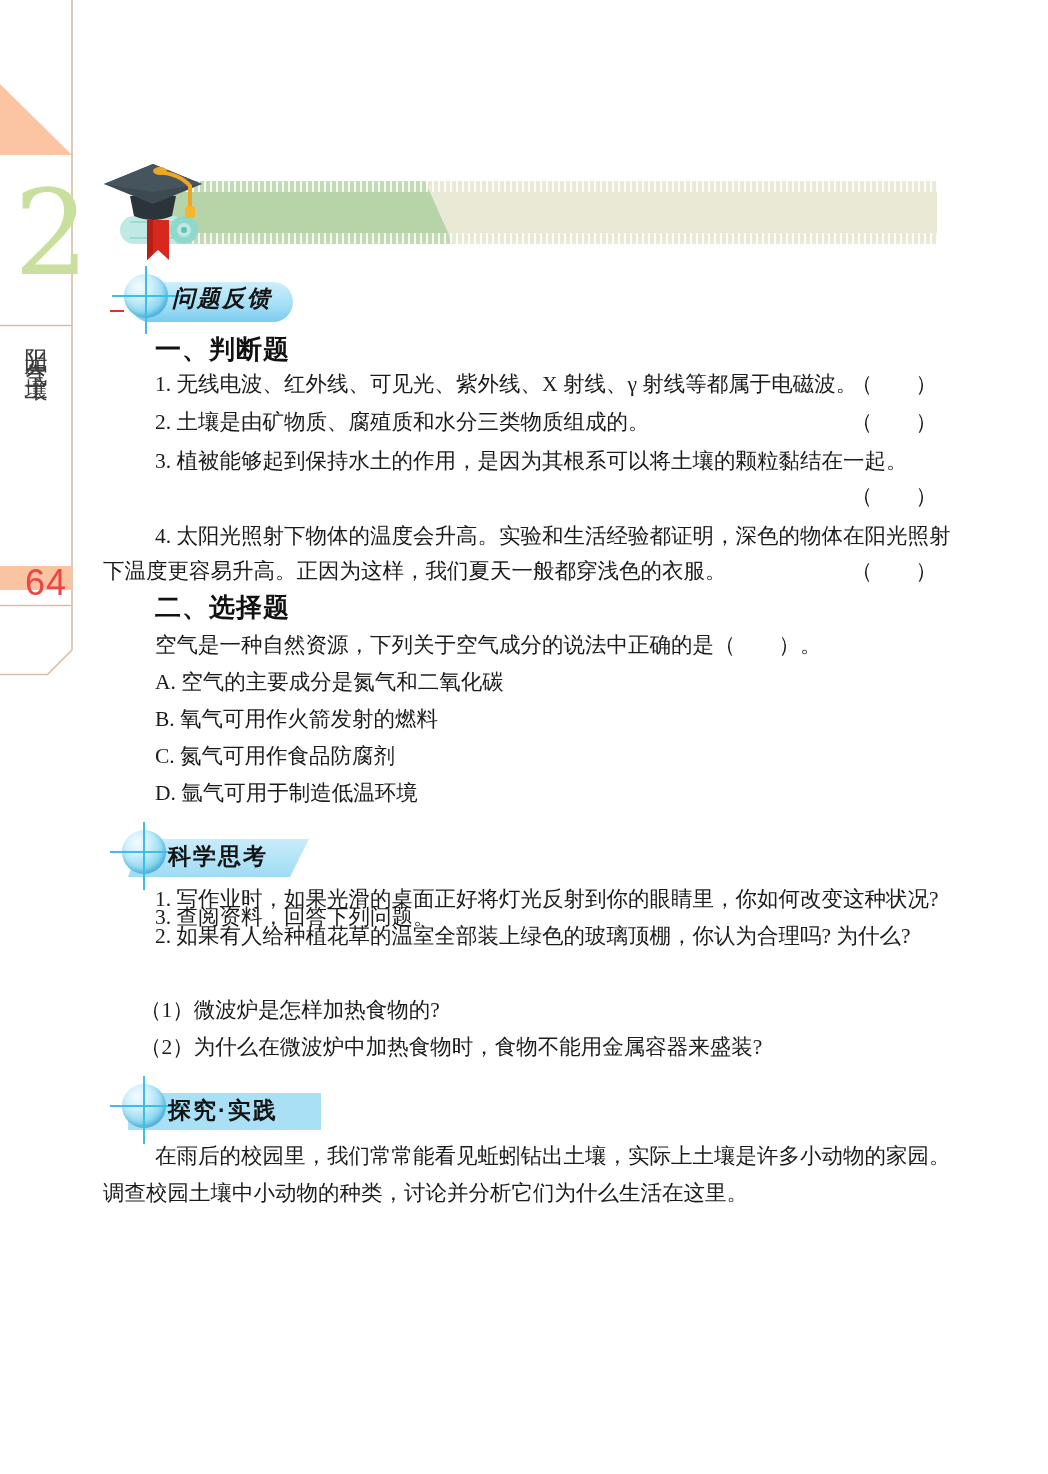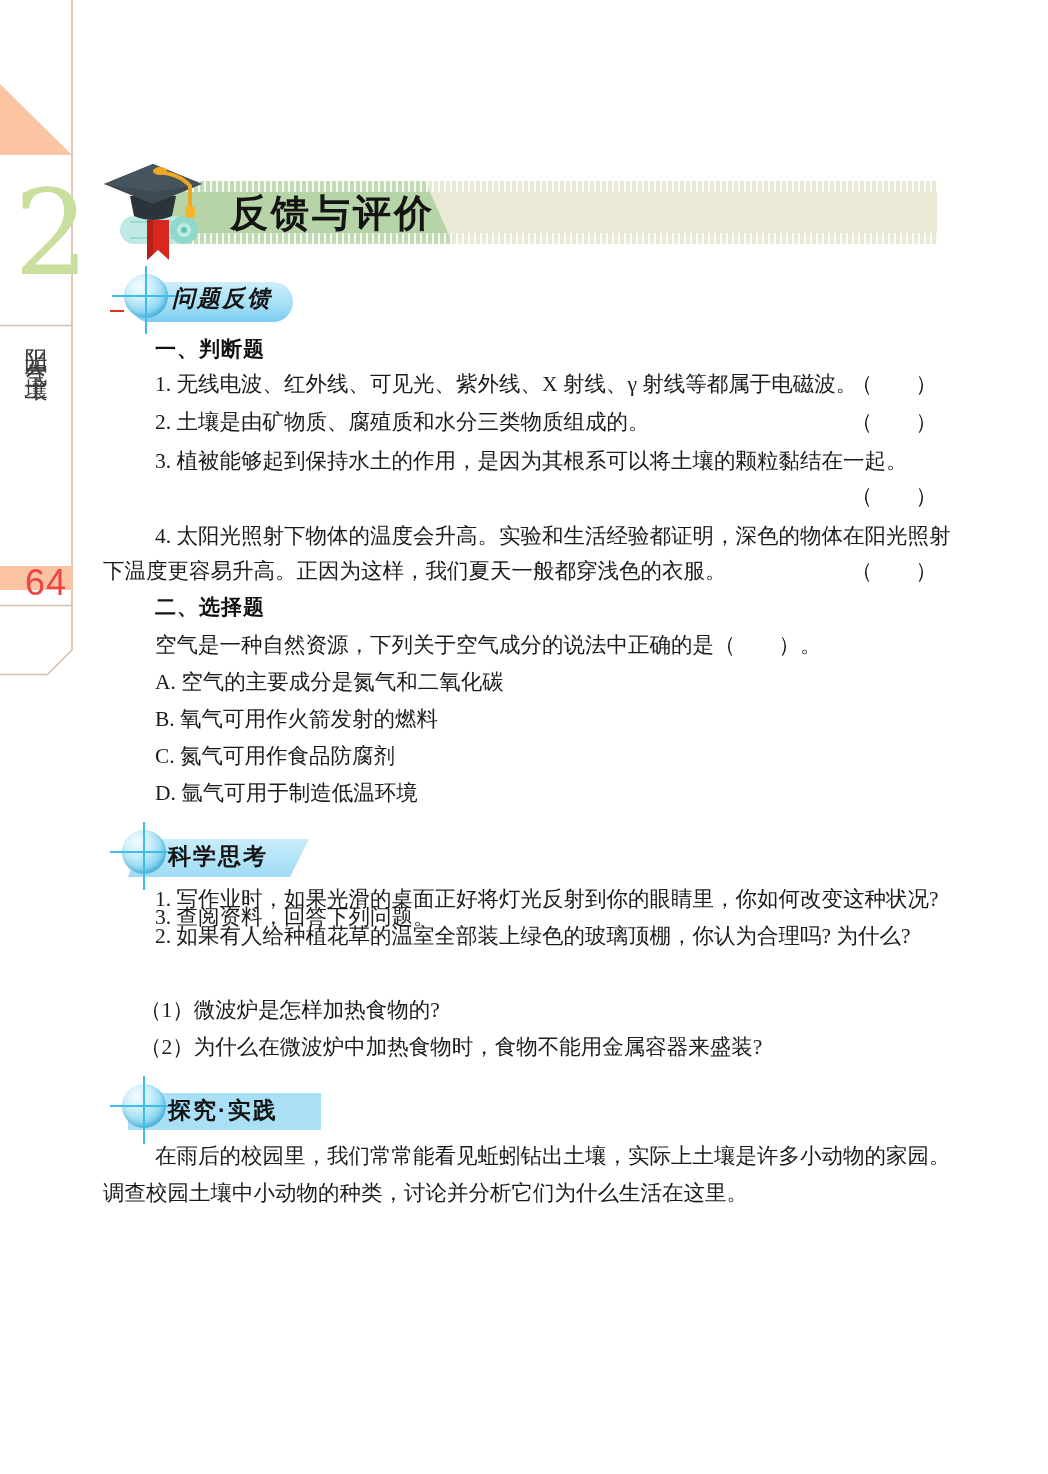--- a/index.html
+++ b/index.html
@@ -78,21 +78,21 @@
     background:linear-gradient(180deg,#c9ecfa 0%,#9edcf4 100%);
     clip-path:polygon(13px 0,181px 0,162px 100%,0 100%);
   }
   .badge-skew .label{left:58px;top:15px;}
   .badge-rect .shape{left:18px;top:13px;width:193px;height:37px;background:#a9e0f5;}
   .badge-rect .label{left:58px;top:15px;}
   
   .tline{position:absolute;white-space:nowrap;font-size:21.5px;line-height:30px;color:#1b1b1b;z-index:1;}
   .tline.head{
     font-family:"Liberation Sans","DejaVu Sans",sans-serif;
-    font-size:21px;font-weight:700;color:#111;letter-spacing:1px;
+    font-size:26px;font-weight:700;color:#111;letter-spacing:1px;
   }
   .indent{left:155px;}
   .flush{left:103px;}
   .blank{position:absolute;left:851px;font-size:21.5px;z-index:1;white-space:nowrap;}
 </style>
 </head>
 <body>
 
 <svg class="sidebar-svg" width="1048" height="1474" viewBox="0 0 1048 1474">
   <polygon points="0,84 72,155 0,155" fill="#fbc5a4"></polygon>
@@ -116,21 +116,20 @@
 </div>
 
 <div class="pageno-band"></div>
 <div class="pageno">64</div>
 
 <div class="banner">
   <div class="banner-base"></div>
   <div class="banner-green"></div>
   <div class="banner-hatch top"></div>
   <div class="banner-hatch bottom"></div>
-  <div class="banner-title">反馈与评价</div>
 </div>
 
 <svg class="cap-icon" width="106" height="112" viewBox="0 0 106 112">
 
   <rect x="20" y="56" width="66" height="28" rx="14" fill="#bfe9e2"></rect>
   <line x1="30" y1="62" x2="76" y2="62" stroke="#9adcd2" stroke-width="2"></line>
   <line x1="30" y1="78" x2="76" y2="78" stroke="#9adcd2" stroke-width="2"></line>
   <circle cx="84" cy="70" r="14" fill="#8fd8cc"></circle>
   <circle cx="84" cy="70" r="7" fill="#bfe9e2"></circle>
   <circle cx="84" cy="70" r="3" fill="#5bc4b4"></circle>

